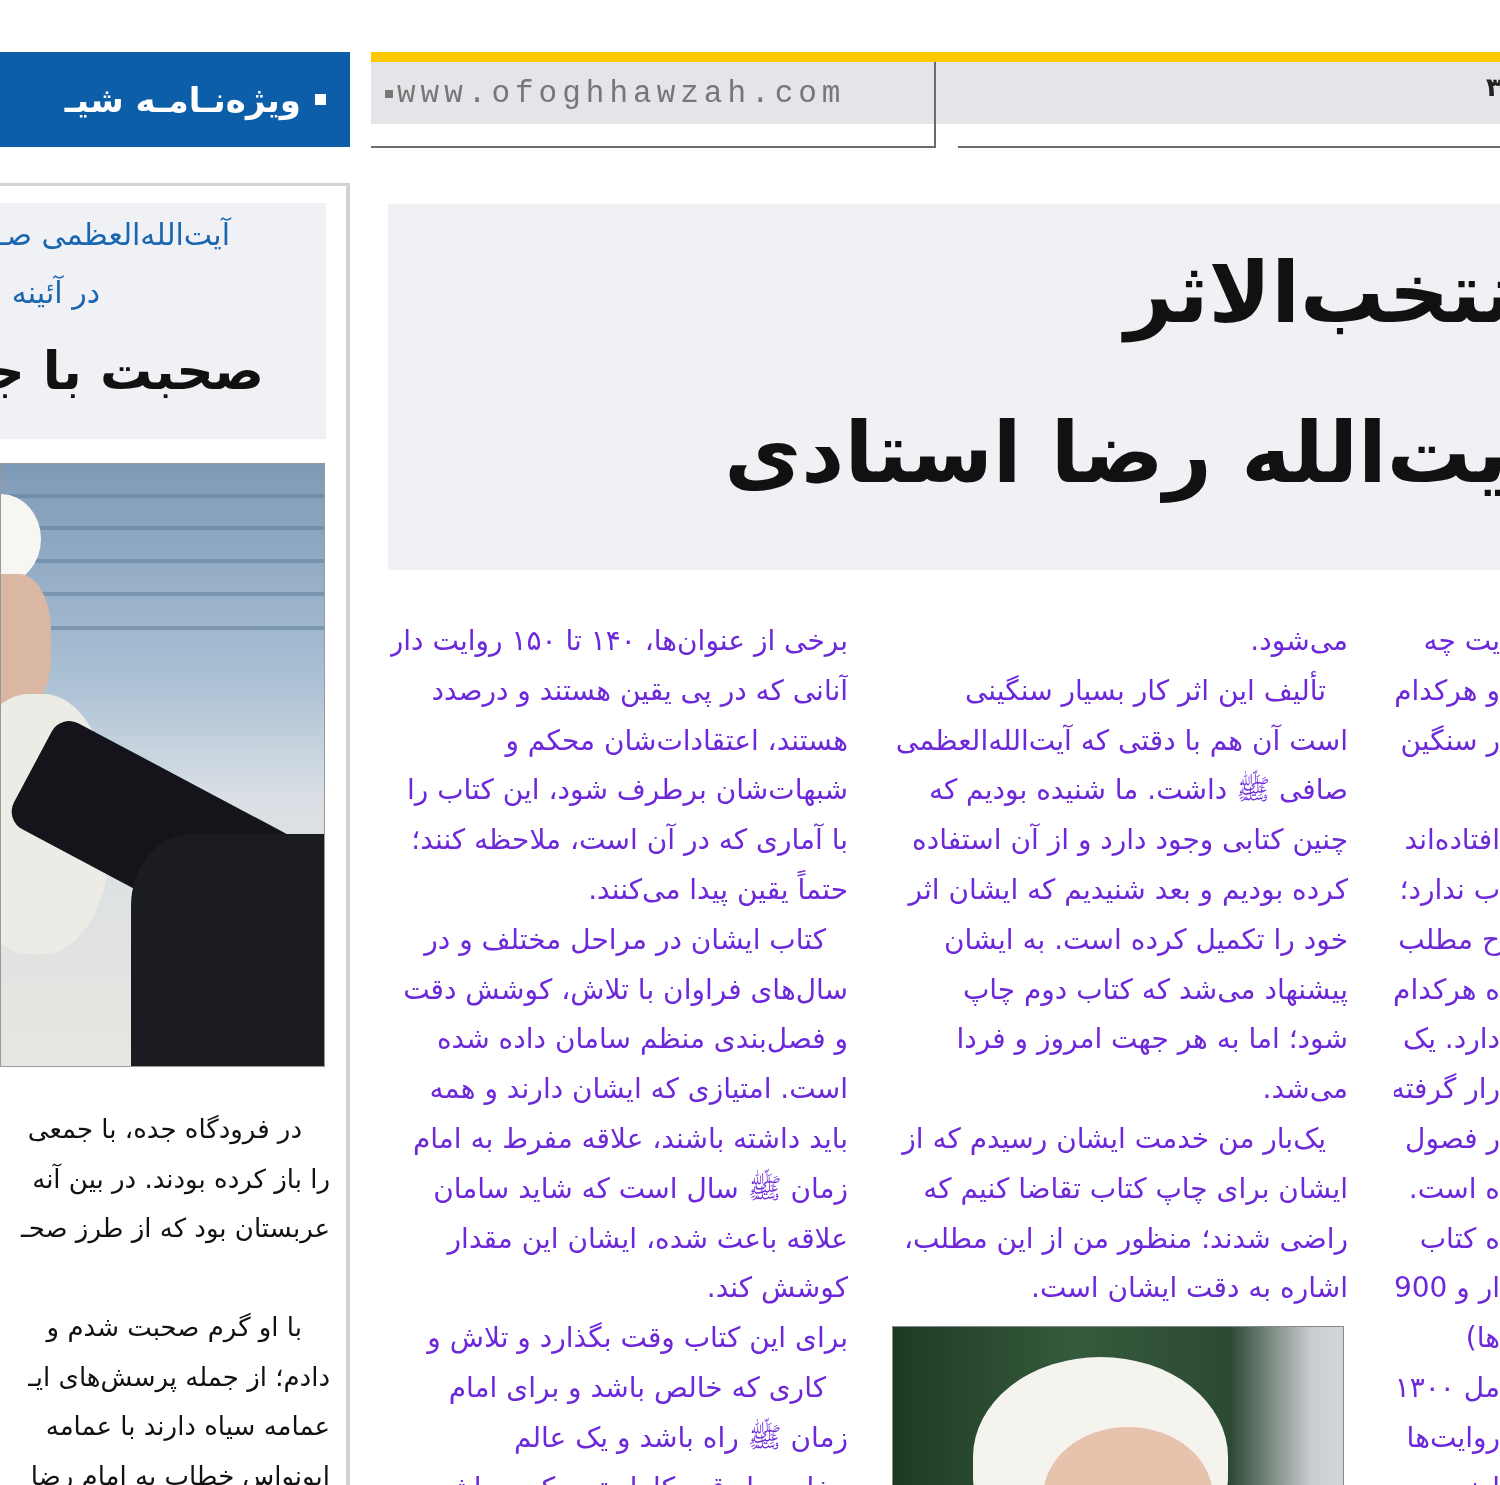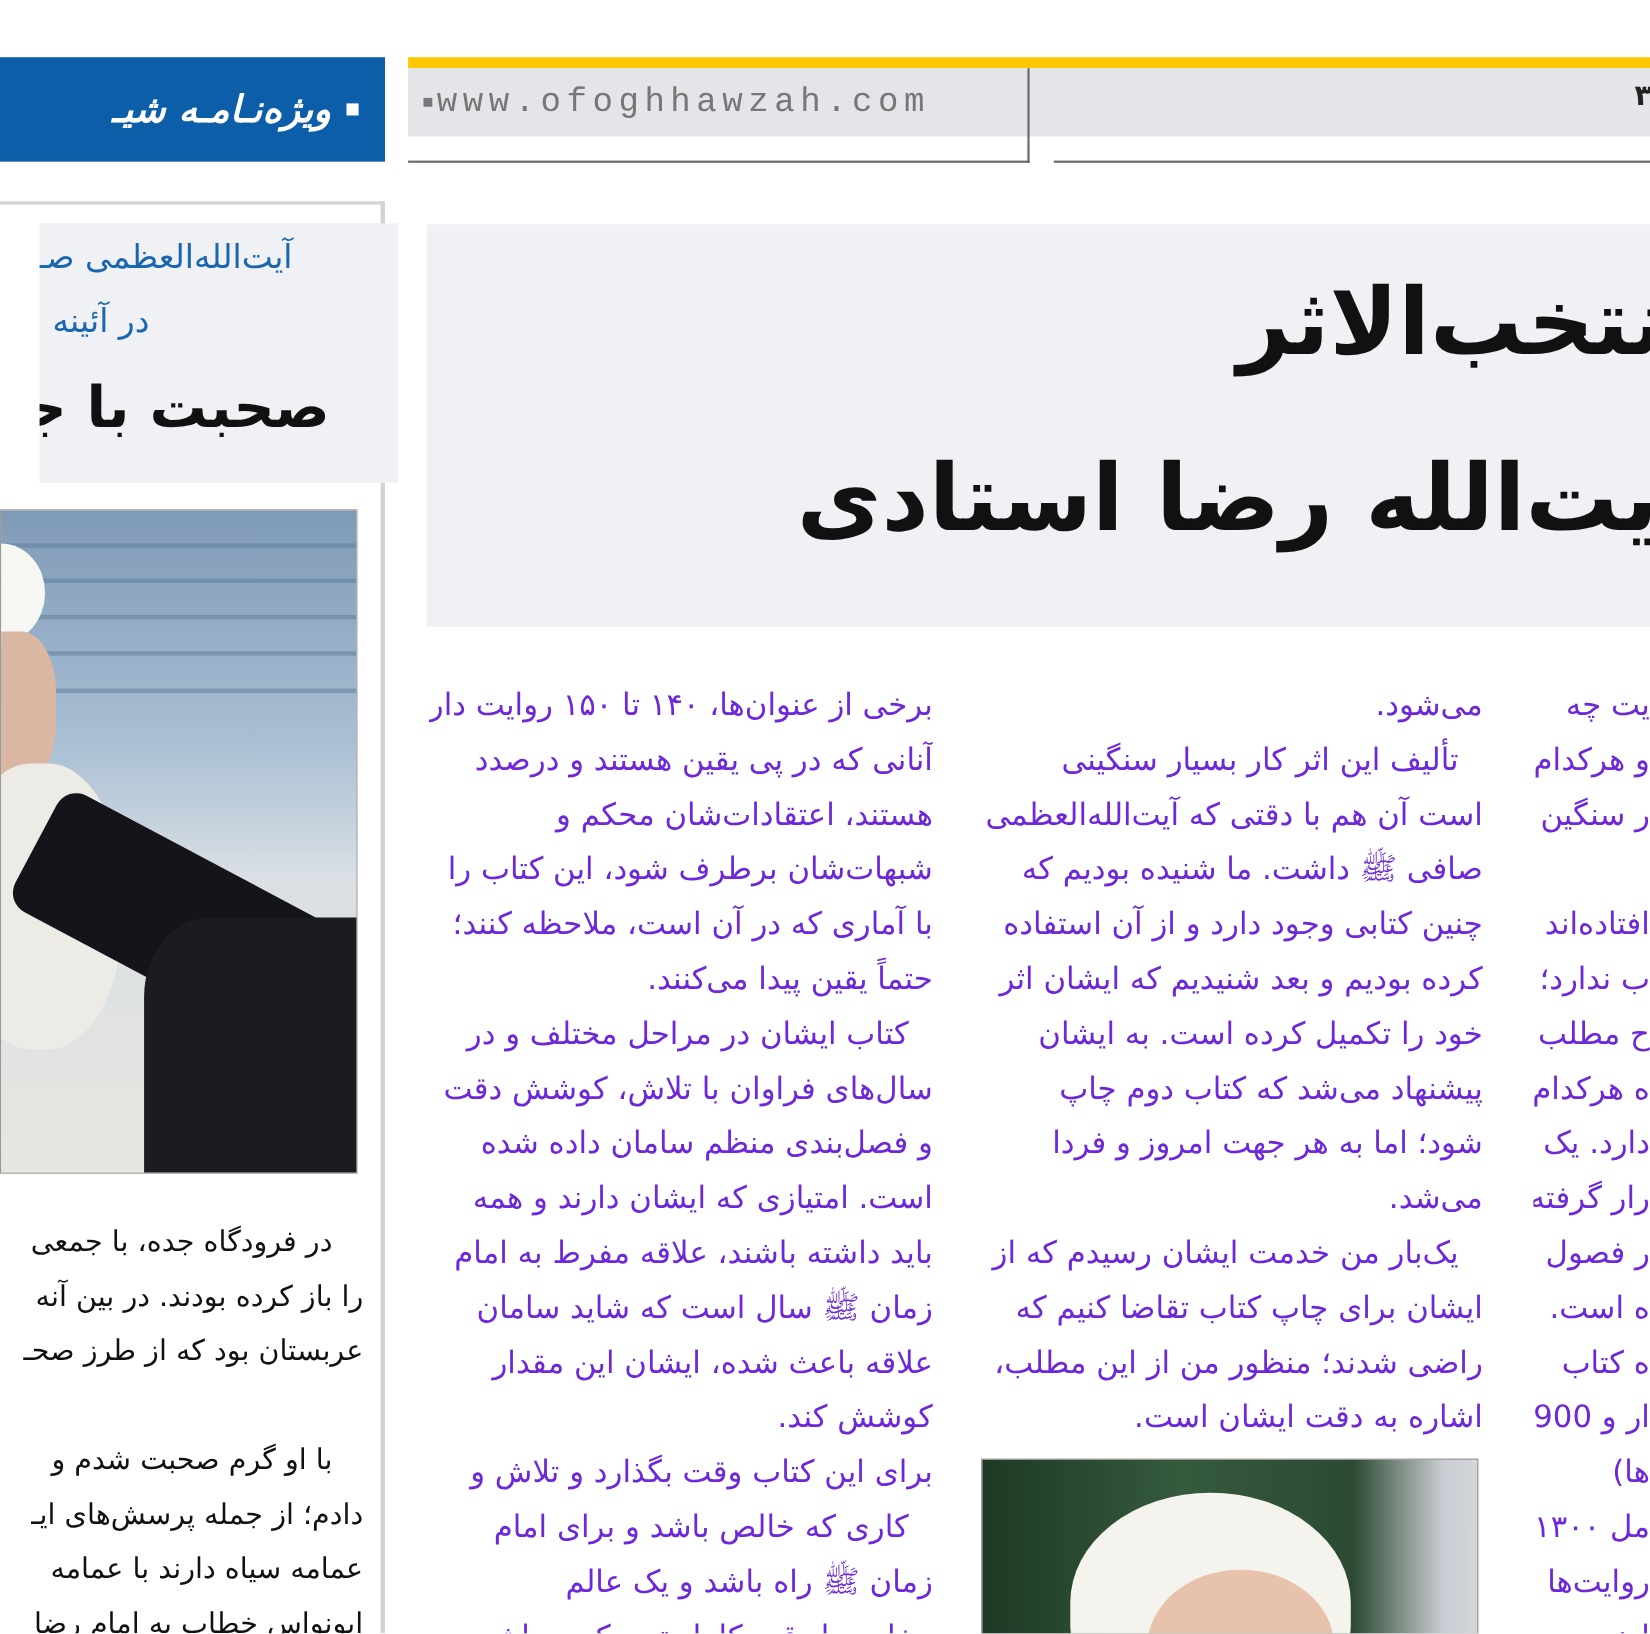--- a/index.html
+++ b/index.html
@@ -9,21 +9,21 @@
     font-family:"DejaVu Sans", sans-serif;
     color:#111;
   }
   .abs { position:absolute; }
 
   
   .brand-box {
     left:0; top:52px; width:350px; height:95px;
     background:#0d5ea8;
     display:flex; align-items:center; justify-content:flex-end;
-    overflow:hidden; box-sizing:border-box; padding-right:24px;font-style:italic;
+    overflow:hidden; box-sizing:border-box; padding-right:24px;
   }
   .brand-text {
     color:#fff; font-weight:bold; font-size:34px; white-space:nowrap; direction:rtl;
   }
   .brand-bullet {
     display:inline-block; width:11px; height:11px; background:#fff; margin-left:14px; vertical-align:middle;
   }
   .yellow-rule { left:371px; top:52px; width:1129px; height:10px; background:#fcc800; }
   .gray-band { left:371px; top:62px; width:1129px; height:62px; background:#e3e5e8; }
   .url-box {
@@ -38,21 +38,21 @@
   }
   .url-bullet { display:inline-block; width:8px; height:8px; background:#777; margin-right:4px; vertical-align:middle; }
   .rule-under-url { left:371px; top:146px; width:565px; height:2px; background:#6b6b6b; }
   .rule-right { left:958px; top:146px; width:542px; height:2px; background:#6b6b6b; }
   .page-number { left:1486px; top:72px; font-size:26px; font-weight:bold; color:#222; }
 
   
   .sidebar-frame { left:0; top:183px; width:350px; height:1302px; box-sizing:border-box; border-right:4px solid #d3d3d3; border-top:3px solid #d3d3d3; }
   .sidebar-head {
     left:0; top:203px; width:326px; height:236px; background:#f0f1f5;
-    direction:rtl; overflow:hidden;margin-left:36px;
+    direction:rtl; overflow:hidden;
   }
   .sidebar-kicker1 { position:absolute; right:96px; top:14px; color:#1a67b0; font-size:30px; white-space:nowrap; }
   .sidebar-kicker2 { position:absolute; right:226px; top:72px; color:#1a67b0; font-size:30px; white-space:nowrap; }
   .sidebar-title { position:absolute; right:62px; top:138px; font-size:52px; font-weight:bold; color:#111; white-space:nowrap; }
 
   .photo-left {
     left:0; top:463px; width:325px; height:604px; overflow:hidden;
     background:linear-gradient(180deg,#7f9ab6 0%,#a9bfd4 35%,#d9dfe4 55%,#e8e6e0 100%);
     border:1px solid #999; box-sizing:border-box;
   }

